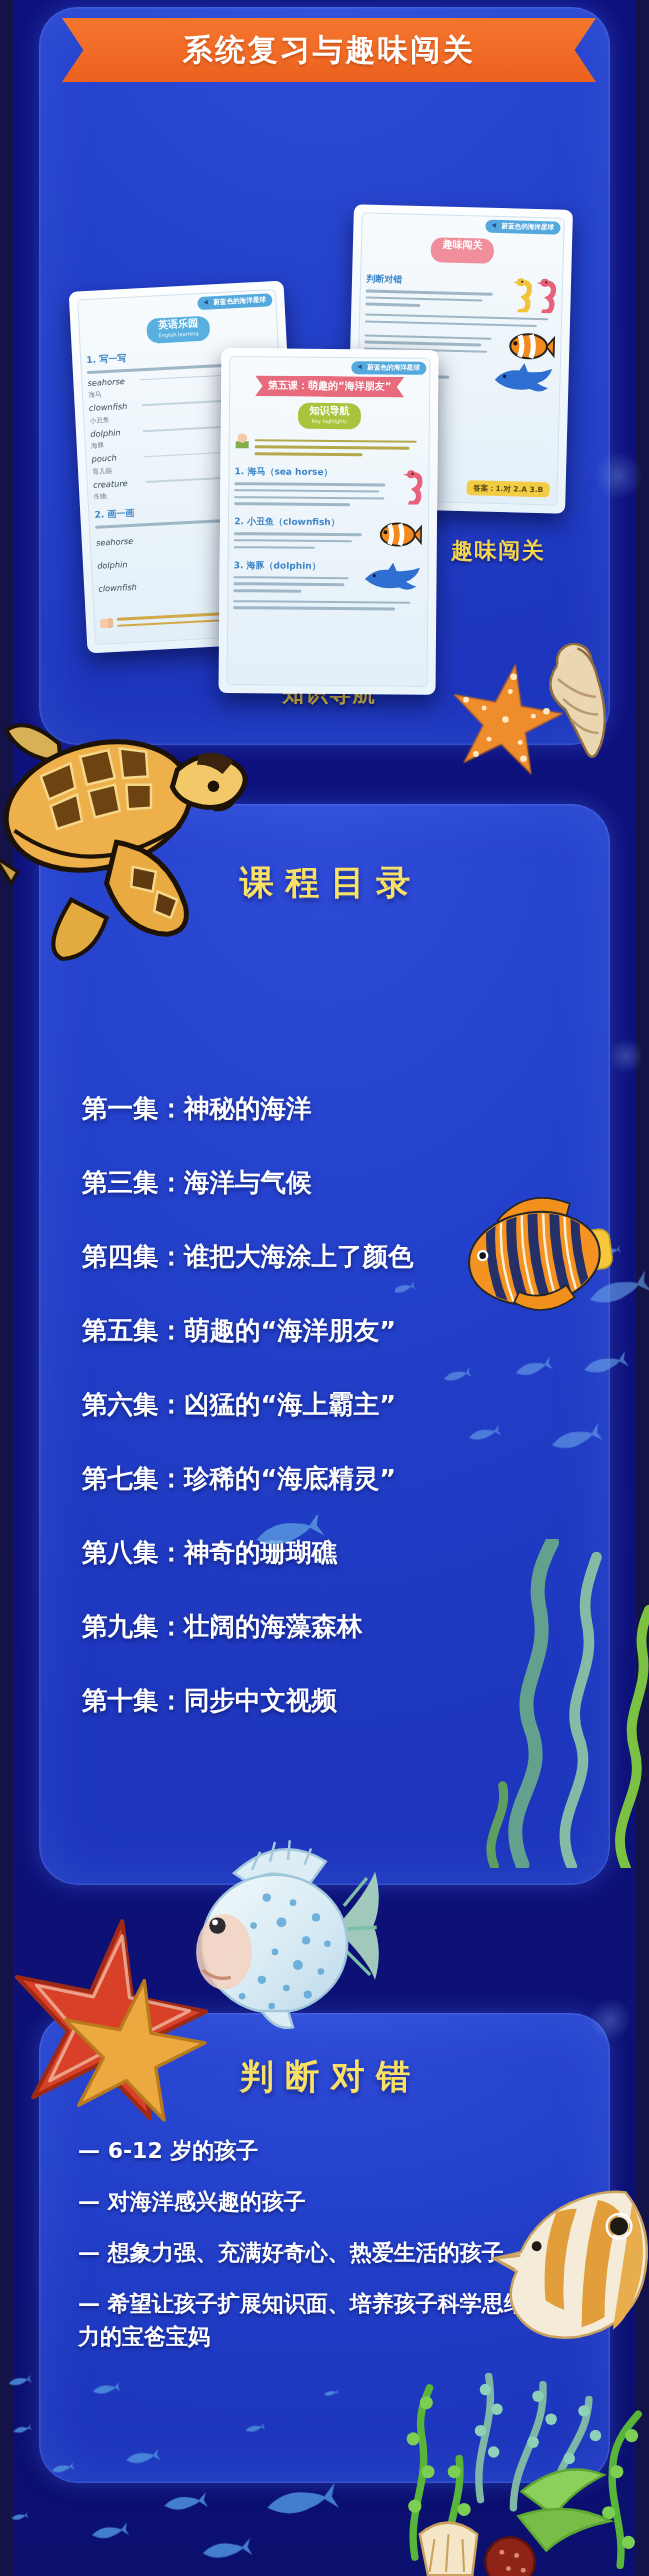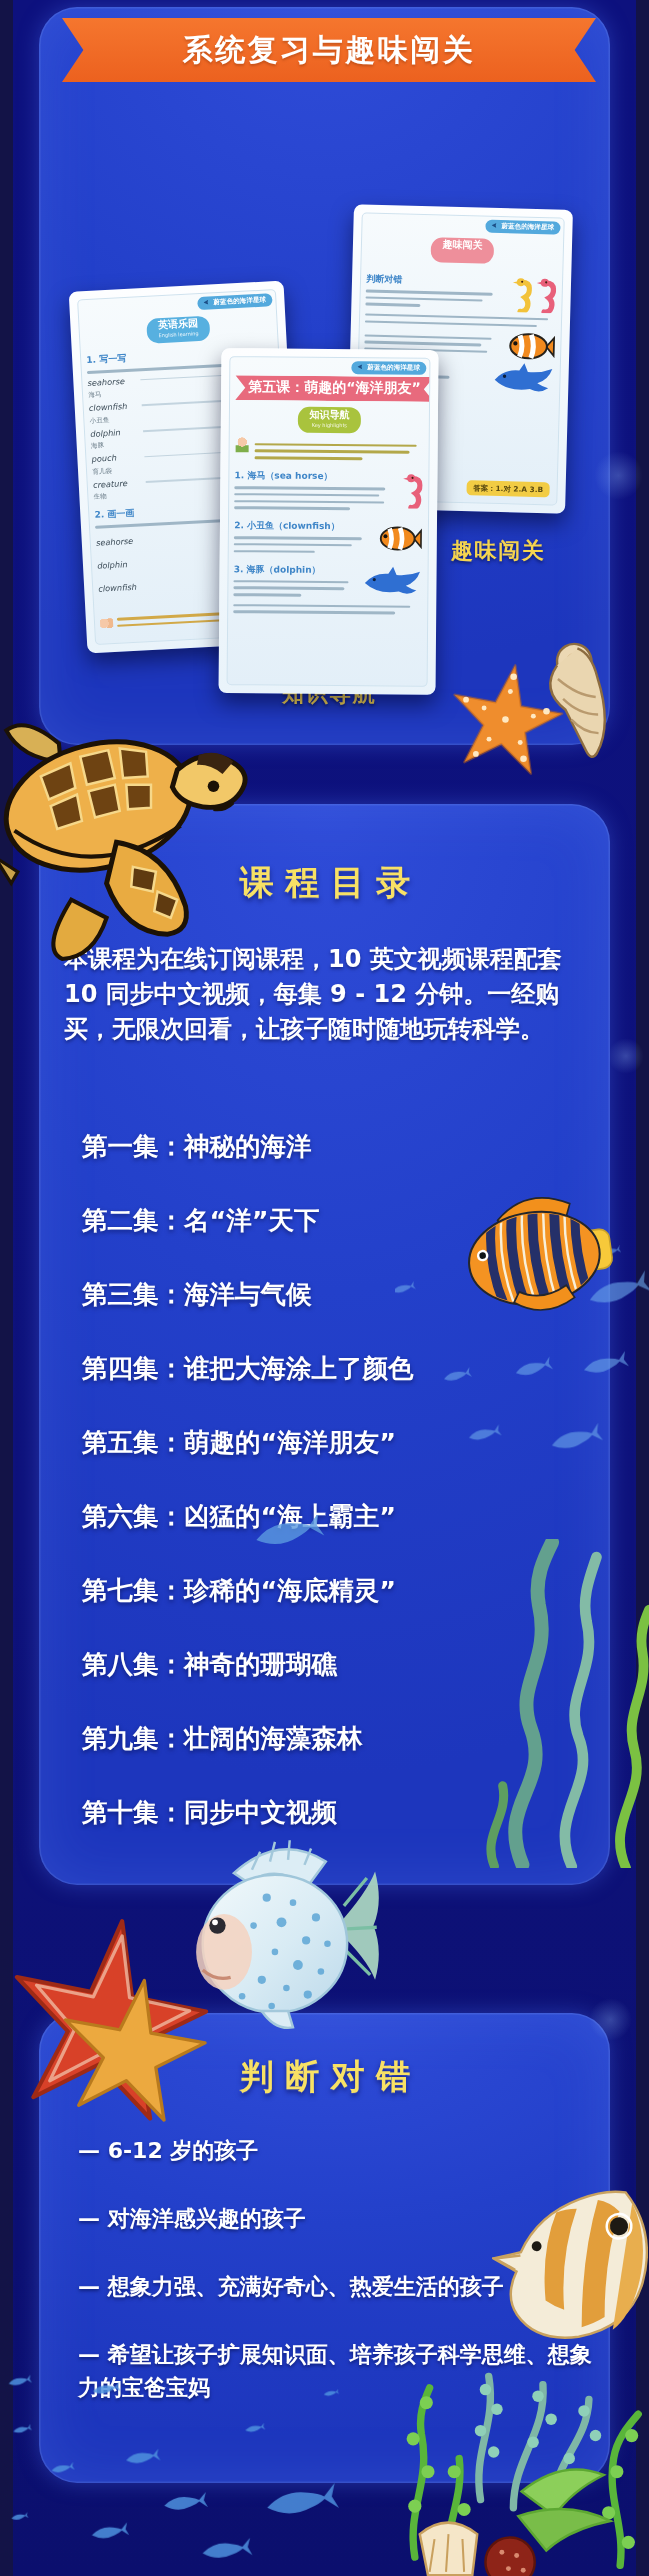--- a/index.html
+++ b/index.html
@@ -30,41 +30,41 @@
         background:linear-gradient(180deg,#f7fbfd,#e3eff8);position:relative;overflow:hidden;padding:5px;box-sizing:border-box;}
   .ctag{position:absolute;top:3.3px;right:3.3px;background:#53a9dd;color:#fff;font-size:6.6px;
         padding:1.6px 5.8px;border-radius:7.4px;white-space:nowrap;font-weight:700;}
   .ctag::before{content:"";display:inline-block;width:7.4px;height:5px;background:#1d4f86;
         clip-path:polygon(0 50%,65% 0,55% 50%,65% 100%);margin-right:2.5px;}
   .badge{margin:16.4px auto 5px;width:max-content;max-width:90%;color:#fff;text-align:center;
         padding:2.5px 11.5px 3.3px;border-radius:11.5px;font-weight:800;font-size:10px;line-height:10px;}
   .badge small{display:block;font-size:5px;font-weight:400;opacity:.9;}
   .b-blue{background:#57b0e0;} .b-green{background:#a9c33d;} .b-pink{background:#ee8f9b;}
   .cribbon{margin:13px auto 3.3px;width:max-content;background:#e86a7d;color:#fff;
-        font-size:14px;font-weight:800;padding:3.3px 13px;
+        font-size:10px;font-weight:800;padding:3.3px 13px;
         clip-path:polygon(0 0,100% 0,95% 50%,100% 100%,0 100%,5% 50%);}
   .chead{color:#3f86c8;font-weight:800;font-size:9px;margin:6.6px 0 2.5px;}
   .fl{height:2.5px;border-radius:1.6px;background:#9fb6c6;margin:4.1px 0;}
   .fl.o{background:#d2a948;} .fl.g{background:#b3a84a;}
   .wrow{display:flex;align-items:center;gap:5px;margin:3.3px 0;}
   .wen{font-size:8.2px;color:#3c4c58;font-style:italic;min-width:48px;}
   .wzh{font-size:6.6px;color:#6b7d89;}
   .wtrace{flex:1;height:1.6px;background:#c3d4df;}
   .caption{position:absolute;color:#f6d550;font-weight:800;font-size:22px;
         text-shadow:0 1.6px 3.3px rgba(0,10,60,.6);letter-spacing:1.6px;}
 
   .sec-title{position:absolute;left:0;width:650px;text-align:center;color:#f8e165;
         font-weight:800;font-size:34px;letter-spacing:11.5px;padding-left:11.5px;box-sizing:border-box;
         text-shadow:0 2.5px 5px rgba(8,16,90,.65),0 0.8px 0 rgba(255,255,255,.15);}
   .cat-intro{position:absolute;left:64px;top:942px;width:533px;color:#fff;font-weight:700;
         font-size:24px;line-height:35px;text-shadow:0 1.6px 3.3px rgba(0,10,60,.5);}
-  .ep-list{position:absolute;left:82px;top:1094px;display:flex;flex-direction:column;gap:45px;margin-top:38px;}
+  .ep-list{position:absolute;left:82px;top:1094px;display:flex;flex-direction:column;gap:45px;}
   .ep{color:#fff;font-weight:800;font-size:25.5px;line-height:29px;
         text-shadow:0 1.6px 4.1px rgba(0,10,60,.55);}
-  .aud-list{position:absolute;left:78px;top:2134px;width:526px;display:flex;flex-direction:column;gap:35px;}
+  .aud-list{position:absolute;left:78px;top:2134px;width:526px;display:flex;flex-direction:column;gap:18px;}
   .aud{color:#fff;font-weight:700;font-size:22px;line-height:33px;
         text-shadow:0 1.6px 3.3px rgba(0,10,60,.55);}
 
   .deco{position:absolute;}
   .glow{position:absolute;border-radius:50%;background:radial-gradient(circle,rgba(150,190,255,.30),rgba(150,190,255,0) 70%);}
   svg{display:block;}
 </style>
 </head>
 <body>
 
@@ -325,25 +325,23 @@
   <svg class="deco" style="left:536px;top:643px;transform:rotate(14deg);z-index:4" width="92" height="123" viewBox="0 0 112 150">
     <circle cx="34" cy="26" r="21" fill="#ecd8b4" stroke="#8d6c40" stroke-width="3"></circle>
     <circle cx="34" cy="26" r="10" fill="#d9bd8e"></circle>
     <path d="M15 36 Q2 70 38 86 L74 128 Q84 140 88 128 Q98 90 66 38 Q52 12 34 10" fill="#ead6b0" stroke="#8d6c40" stroke-width="3"></path>
     <path d="M20 52 Q48 66 70 62 M32 74 Q56 88 78 82 M48 96 Q66 108 84 104" stroke="#b99a6e" stroke-width="3" fill="none"></path>
   </svg>
 
   <div class="panel p2"></div>
 
   <div class="sec-title" style="top:860px">课程目录</div>
-  <div class="cat-intro">本课程为在线订阅课程，10 英文视频课程配套 10 同步中文视频，每集 9 - 12 分钟。一经购买，无限次回看，让孩子随时随地玩转科学。</div>
 
   <div class="ep-list">
     <div class="ep">第一集：神秘的海洋</div>
-    <div class="ep">第二集：名“洋”天下</div>
     <div class="ep">第三集：海洋与气候</div>
     <div class="ep">第四集：谁把大海涂上了颜色</div>
     <div class="ep">第五集：萌趣的“海洋朋友”</div>
     <div class="ep">第六集：凶猛的“海上霸主”</div>
     <div class="ep">第七集：珍稀的“海底精灵”</div>
     <div class="ep">第八集：神奇的珊瑚礁</div>
     <div class="ep">第九集：壮阔的海藻森林</div>
     <div class="ep">第十集：同步中文视频</div>
   </div>
 

